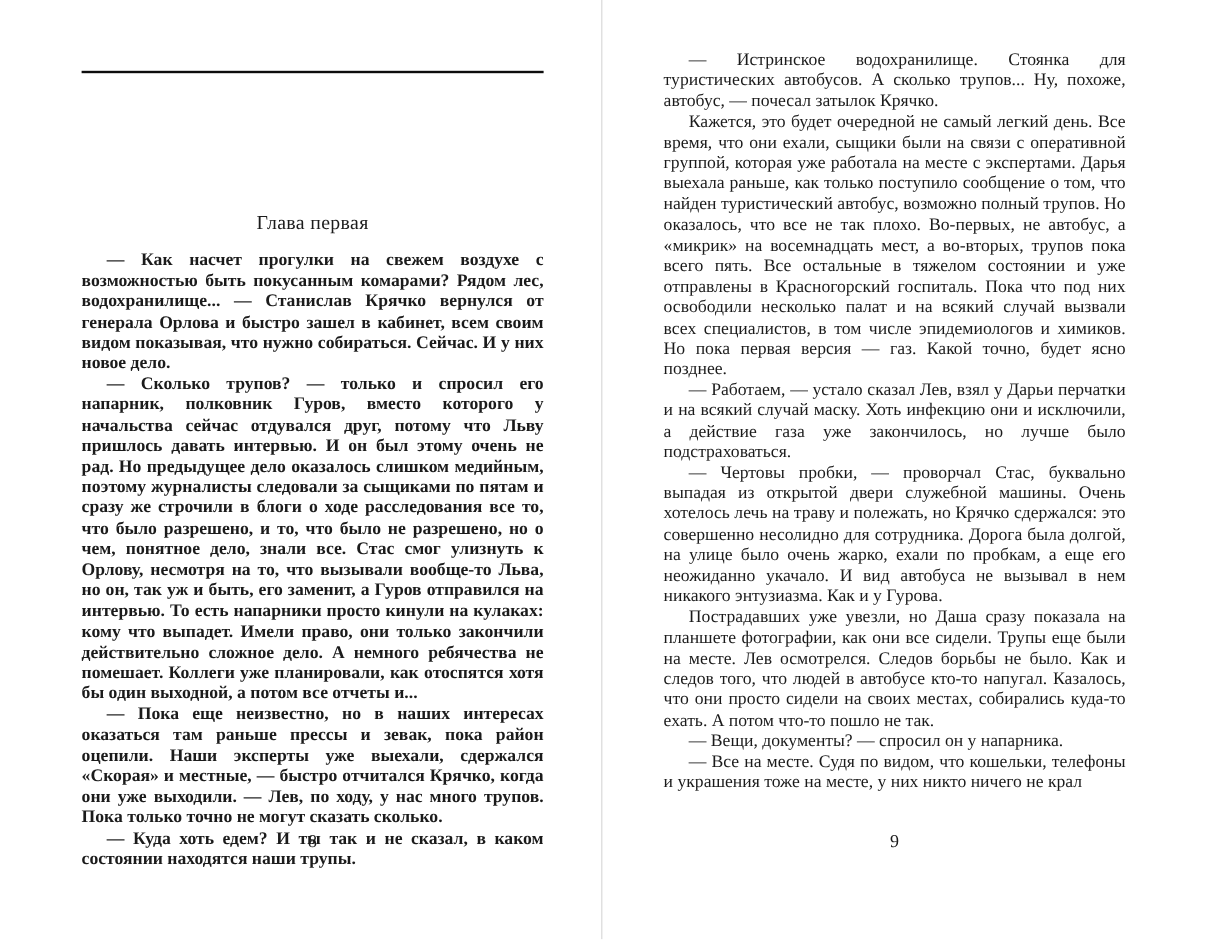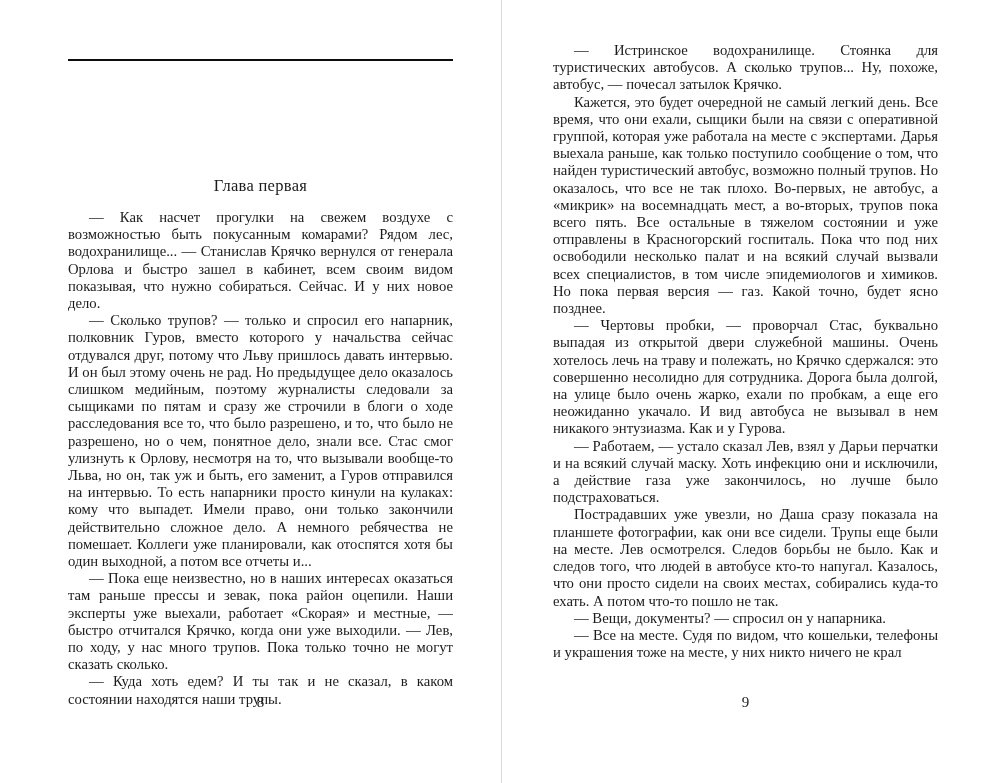--- a/index.html
+++ b/index.html
@@ -50,21 +50,21 @@
     letter-spacing: 0.3px;
   }
   .body-text {
     position: absolute;
     left: 0;
     width: 100%;
     font-size: 14.7px;
     line-height: 17.2px;
     text-align: justify;
   }
-  .page-left  .body-text { top: 209px; }
+  .page-left  .body-text { top: 209px; font-weight: bold; }
   .page-right .body-text { top: 42px; }
   .body-text p {
     margin: 0;
     padding: 0;
     text-indent: 21px;
   }
   .page-number {
     position: absolute;
     top: 694px;
     left: 0;
@@ -77,34 +77,34 @@
 <body>
 
 <div id="book-spread">
 
   <div class="page page-left">
     <div class="chapter-rule"></div>
     <div class="chapter-title">Глава первая</div>
     <div class="body-text">
       <p>— Как насчет прогулки на свежем воздухе с возможностью быть покусанным комарами? Рядом лес, водохранилище... — Станислав Крячко вернулся от генерала Орлова и быстро зашел в кабинет, всем своим видом показывая, что нужно собираться. Сейчас. И у них новое дело.</p>
       <p>— Сколько трупов? — только и спросил его напарник, полковник Гуров, вместо которого у начальства сейчас отдувался друг, потому что Льву пришлось давать интервью. И он был этому очень не рад. Но предыдущее дело оказалось слишком медийным, поэтому журналисты следовали за сыщиками по пятам и сразу же строчили в блоги о ходе расследования все то, что было разрешено, и то, что было не разрешено, но о чем, понятное дело, знали все. Стас смог улизнуть к Орлову, несмотря на то, что вызывали вообще-то Льва, но он, так уж и быть, его заменит, а Гуров отправился на интервью. То есть напарники просто кинули на кулаках: кому что выпадет. Имели право, они только закончили действительно сложное дело. А немного ребячества не помешает. Коллеги уже планировали, как отоспятся хотя бы один выходной, а потом все отчеты и...</p>
-      <p>— Пока еще неизвестно, но в наших интересах оказаться там раньше прессы и зевак, пока район оцепили. Наши эксперты уже выехали, работает «Скорая» и местные, — быстро отчитался Крячко, когда они уже выходили. — Лев, по ходу, у нас много трупов. Пока только точно не могут сказать сколько.</p>
+      <p>— Пока еще неизвестно, но в наших интересах оказаться там раньше прессы и зевак, пока район оцепили. Наши эксперты уже выехали, сдержался «Скорая» и местные, — быстро отчитался Крячко, когда они уже выходили. — Лев, по ходу, у нас много трупов. Пока только точно не могут сказать сколько.</p>
       <p>— Куда хоть едем? И ты так и не сказал, в каком состоянии находятся наши трупы.</p>
     </div>
     <div class="page-number">8</div>
   </div>
 
   <div class="page-divider"></div>
 
   <div class="page page-right">
     <div class="body-text">
       <p>— Истринское водохранилище. Стоянка для туристических автобусов. А сколько трупов... Ну, похоже, автобус, — почесал затылок Крячко.</p>
       <p>Кажется, это будет очередной не самый легкий день. Все время, что они ехали, сыщики были на связи с оперативной группой, которая уже работала на месте с экспертами. Дарья выехала раньше, как только поступило сообщение о том, что найден туристический автобус, возможно полный трупов. Но оказалось, что все не так плохо. Во-первых, не автобус, а «микрик» на восемнадцать мест, а во-вторых, трупов пока всего пять. Все остальные в тяжелом состоянии и уже отправлены в Красногорский госпиталь. Пока что под них освободили несколько палат и на всякий случай вызвали всех специалистов, в том числе эпидемиологов и химиков. Но пока первая версия — газ. Какой точно, будет ясно позднее.</p>
+      <p>— Работаем, — устало сказал Лев, взял у Дарьи перчатки и на всякий случай маску. Хоть инфекцию они и исключили, а действие газа уже закончилось, но лучше было подстраховаться.</p>
       <p>— Чертовы пробки, — проворчал Стас, буквально выпадая из открытой двери служебной машины. Очень хотелось лечь на траву и полежать, но Крячко сдержался: это совершенно несолидно для сотрудника. Дорога была долгой, на улице было очень жарко, ехали по пробкам, а еще его неожиданно укачало. И вид автобуса не вызывал в нем никакого энтузиазма. Как и у Гурова.</p>
-      <p>— Работаем, — устало сказал Лев, взял у Дарьи перчатки и на всякий случай маску. Хоть инфекцию они и исключили, а действие газа уже закончилось, но лучше было подстраховаться.</p>
       <p>Пострадавших уже увезли, но Даша сразу показала на планшете фотографии, как они все сидели. Трупы еще были на месте. Лев осмотрелся. Следов борьбы не было. Как и следов того, что людей в автобусе кто-то напугал. Казалось, что они просто сидели на своих местах, собирались куда-то ехать. А потом что-то пошло не так.</p>
       <p>— Вещи, документы? — спросил он у напарника.</p>
       <p>— Все на месте. Судя по видом, что кошельки, телефоны и украшения тоже на месте, у них никто ничего не крал</p>
     </div>
     <div class="page-number">9</div>
   </div>
 
 </div>
 
 </body></html>

